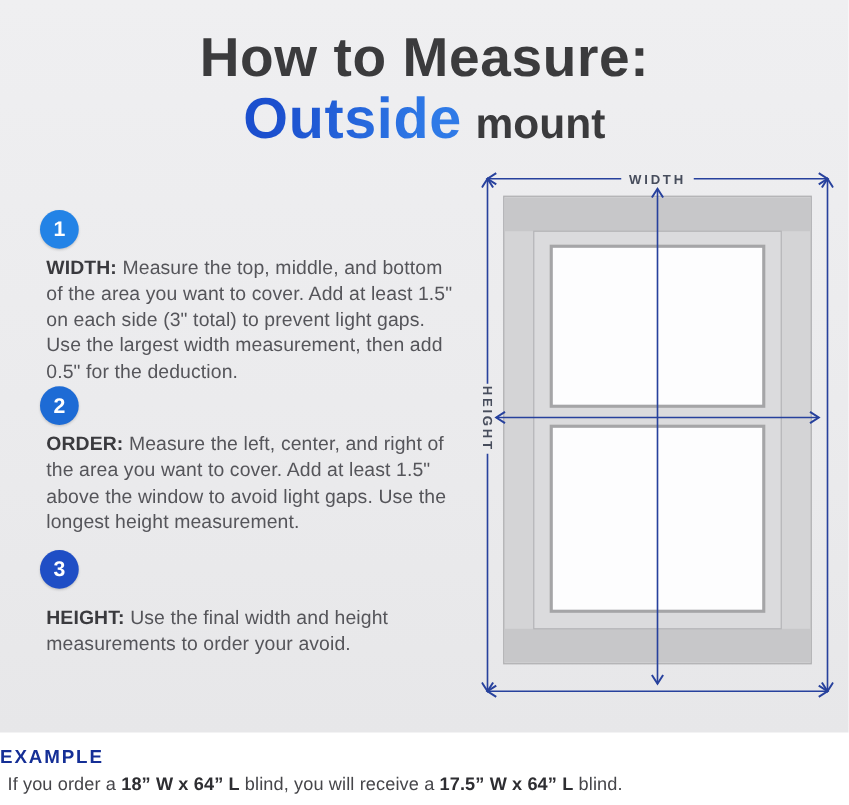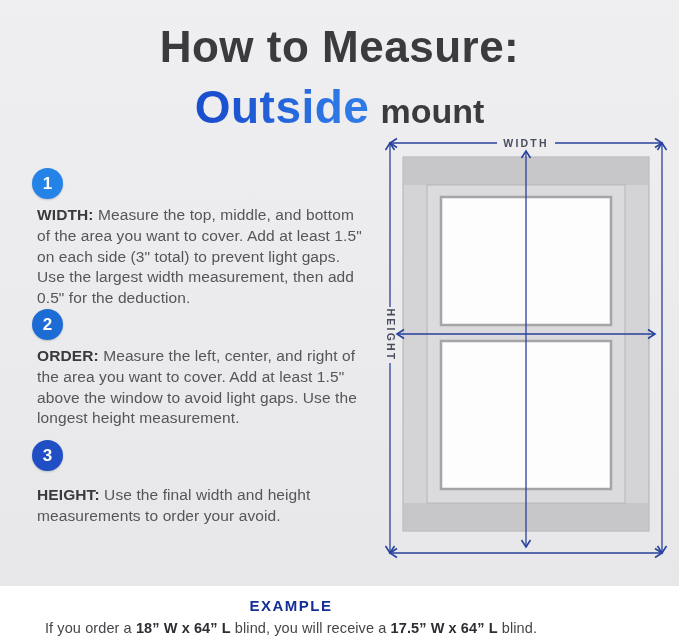--- a/index.html
+++ b/index.html
@@ -8,21 +8,21 @@
     background:#ffffff;font-family:"Liberation Sans",sans-serif;
     -webkit-font-smoothing:antialiased;
   }
   .gray-area{
     position:absolute;left:0;top:0;width:679px;height:586px;
     background:linear-gradient(180deg,#efeff1 0%,#ebebed 55%,#e7e7e9 100%);
   }
   
   .title{position:absolute;top:24px;left:0;width:679px;text-align:center;line-height:1.05;}
   .title-line1{font-size:44px;font-weight:700;color:#3b3b3d;letter-spacing:.5px;}
-  .title-line2{margin-top:13px;}
+  .title-line2{margin-top:0;}
   .title-highlight{
     font-size:46px;font-weight:800;letter-spacing:.5px;
     background:linear-gradient(100deg,#1b4fce 15%,#2f7ae7 85%);
     -webkit-background-clip:text;background-clip:text;color:transparent;
   }
   .title-suffix{font-size:34px;font-weight:700;color:#3b3b3d;margin-left:11px;}
   
   .badge{
     position:absolute;left:32px;width:31px;height:31px;border-radius:50%;
     color:#fff;font-size:17px;font-weight:700;
@@ -37,21 +37,21 @@
   #badge-1{top:168px;} #step-1{top:205px;}
   #badge-2{top:309px;} #step-2{top:346px;}
   #badge-3{top:440px;} #step-3{top:485px;}
   
   .diagram{position:absolute;left:385px;top:135px;}
   .measure-label{
     font-size:10.5px;font-weight:700;letter-spacing:2.2px;fill:#474d5c;
     font-family:"Liberation Sans",sans-serif;
   }
   
-  .example{position:absolute;left:0;top:597px;width:582px;text-align:center;background:#ffffff;}
+  .example{position:absolute;left:0;top:597px;width:582px;text-align:left;background:#ffffff;}
   .example-heading{font-size:15px;font-weight:700;color:#152f96;letter-spacing:1.5px;margin:0 0 4px 0;}
   .example-sentence{font-size:14.5px;color:#46464a;margin:6px;letter-spacing:.1px;}
   .example-sentence b{color:#2e2e32;}
 </style>
 </head>
 <body>
 
 <div class="page">
   <div class="gray-area"></div>
 

